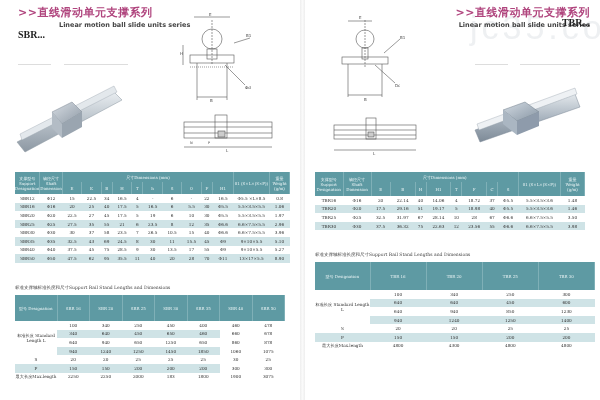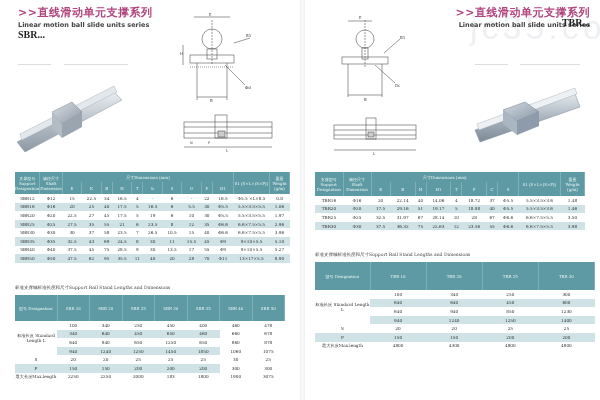--- a/index.html
+++ b/index.html
@@ -2,21 +2,21 @@
 <html><head>
 <meta charset="utf-8">
 <style>
   * { box-sizing: border-box; margin: 0; padding: 0; }
   body { width: 600px; height: 400px; background: #ffffff; font-family: "DejaVu Sans", sans-serif; position: relative; overflow: hidden; color: #333; }
   .page { position: absolute; top: 0; height: 364px; }
   .left { left: 0; width: 300px; }
   .right { left: 305px; width: 295px; }
   .gutter { position: absolute; left: 300px; top: 0; width: 5px; height: 400px; background: linear-gradient(to right, #eee, #fafafa, #eee); }
   .title-cn { position: absolute; font-size: 11px; font-weight: bold; color: #b0457e; letter-spacing: 0.5px; }
-  .title-en { position: absolute; font-size: 6.5px; font-weight: bold; color: #444; }
+  .title-en { position: absolute; font-size: 6.5px; font-weight: bold; color: #444; margin-left: 41px; }
   .title-series { position: absolute; font-size: 10px; font-weight: bold; color: #222; font-family: Liberation Serif, serif; }
   .line-rule { position: absolute; height: 1px; background: #ddd; }
   .product { position: absolute; }
   .drawing { position: absolute; }
   table { border-collapse: collapse; position: absolute; font-family: "DejaVu Serif", serif; }
   th { background: #5e9aa3; color: #eaf4f5; font-weight: normal; font-size: 4px; text-align: center; border-right: 1px solid #7fb0b7; padding: 0; line-height: 5px; }
   td { font-size: 4.2px; text-align: center; color: #333; padding: 0; height: 8.6px; }
   tr.alt td.shade { background: #cfe3e6; }
   .sub-caption { position: absolute; font-size: 4.5px; color: #444; font-family: "DejaVu Serif", serif; }
   .watermark { position: absolute; font-size: 34px; color: #eef0f2; letter-spacing: 4px; font-family: "Liberation Sans", sans-serif; }

